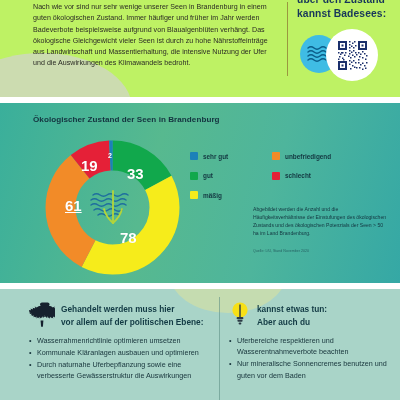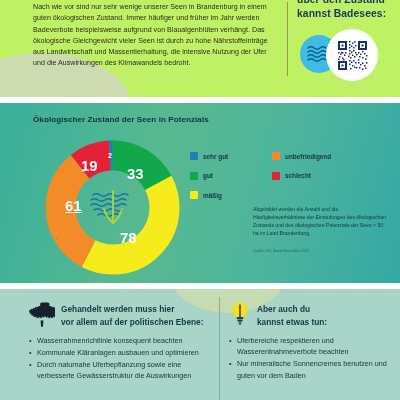--- a/index.html
+++ b/index.html
@@ -368,21 +368,21 @@
               <rect x="7" y="20" width="1.5" height="1.5"></rect>
           </g>
         </svg>
       </div>
     </div>
   </div>
 
   <div class="gap gap-a"></div>
 
   <div class="sec-chart">
-    <div class="chart-title">Ökologischer Zustand der Seen in Potenzials</div>
+    <div class="chart-title">Ökologischer Zustand der Seen in Brandenburg</div>
 
     <div class="donut-wrap">
       <svg viewBox="0 0 143 143" width="143" height="143" aria-hidden="true">
 
         <g fill="none" stroke-width="30" transform="rotate(-90 71.5 71.5)">
 
           <circle cx="71.5" cy="71.5" r="52" stroke="#11a84c" stroke-dasharray="55.9 270.8" stroke-dashoffset="0"></circle>
 
           <circle cx="71.5" cy="71.5" r="52" stroke="#f6ec1b" stroke-dasharray="132.1 194.6" stroke-dashoffset="-55.9"></circle>
 
@@ -464,40 +464,40 @@
               <path d="M11.6 20.4h2.8l-.5 6.4h-1.8z"></path>
             </g>
           </svg>
         </div>
         <div class="act-head-text">
           <div>Gehandelt werden muss hier</div>
           <div>vor allem auf der politischen Ebene:</div>
         </div>
       </div>
       <ul class="act-list">
-        <li>Wasserrahmenrichtlinie konsequent beachten</li>
+        <li>Wasserrahmenrichtlinie optimieren umsetzen</li>
         <li>Kommunale Kläranlagen ausbauen und optimieren</li>
         <li>Durch naturnahe Uferbepflanzung sowie eine verbesserte Gewässerstruktur die Auswirkungen</li>
       </ul>
     </div>
 
     <div class="act-col right">
       <div class="act-head">
         <div class="act-icon bulb">
           <svg viewBox="0 0 22 28" width="22" height="28" aria-hidden="true">
             <circle cx="11" cy="10" r="7.6" fill="#f7e017"></circle>
             <rect x="7.6" y="17" width="6.8" height="2.2" rx="1" fill="#2b3a45"></rect>
             <rect x="8.4" y="19.8" width="5.2" height="2" rx="1" fill="#2b3a45"></rect>
             <rect x="9.6" y="22.4" width="2.8" height="2.2" rx="1.1" fill="#2b3a45"></rect>
             <path d="M11 4.6 L11 17" stroke="#2b3a45" stroke-width="1.4" fill="none"></path>
           </svg>
         </div>
         <div class="act-head-text">
+          <div>kannst etwas tun:</div>
           <div>Aber auch du</div>
-          <div>kannst etwas tun:</div>
         </div>
       </div>
       <ul class="act-list">
         <li>Uferbereiche respektieren und Wasserentnahmeverbote beachten</li>
         <li>Nur mineralische Sonnencremes benutzen und guten vor dem Baden</li>
       </ul>
     </div>
   </div>
 
 </div>

